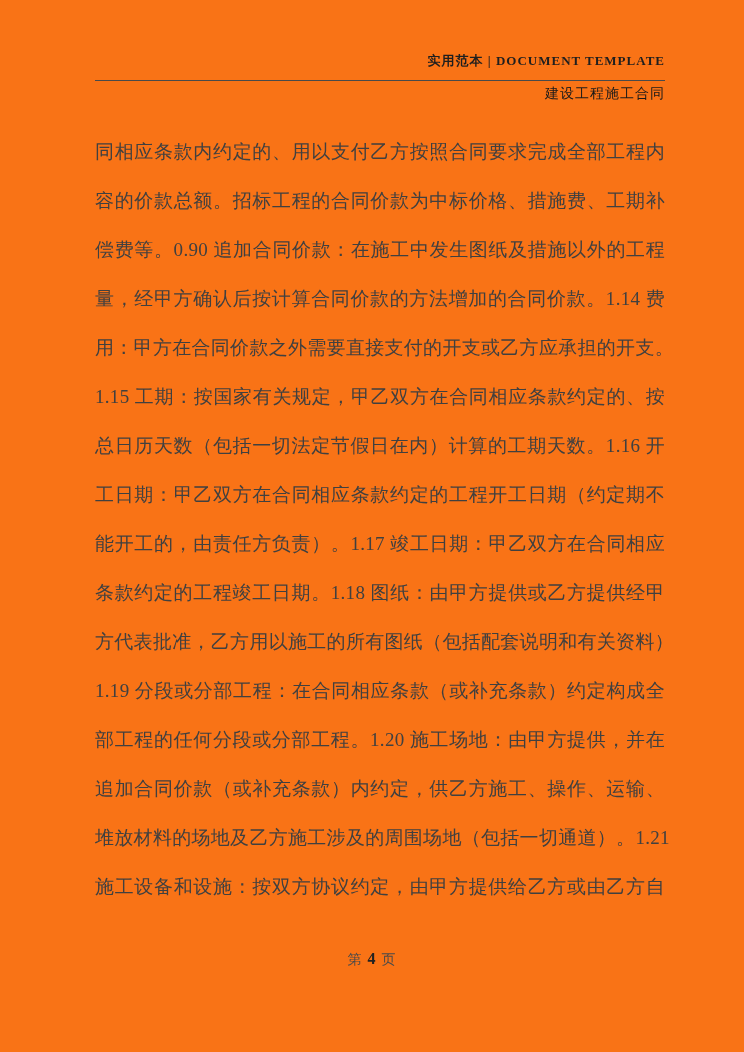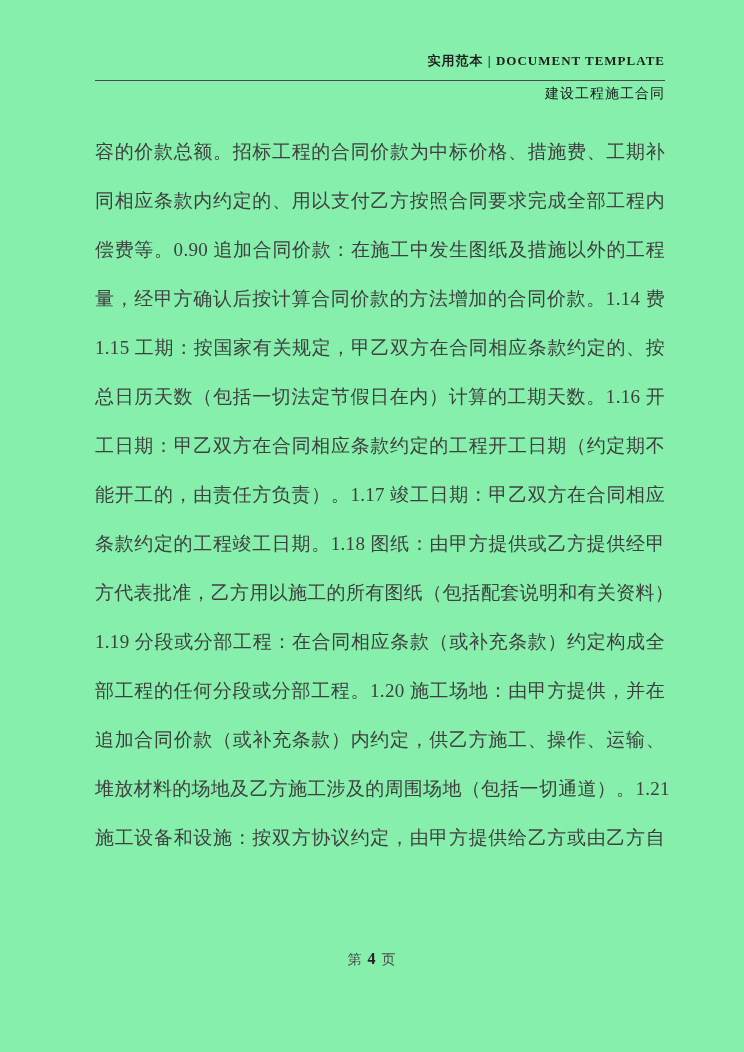--- a/index.html
+++ b/index.html
@@ -3,21 +3,21 @@
 <meta charset="utf-8">
 <style>
   * { margin: 0; padding: 0; box-sizing: border-box; }
   html, body { background: #ffffff; }
   body { font-family: "Liberation Serif", "DejaVu Serif", serif; }
 
   .page {
     position: relative;
     width: 744px;
     height: 1052px;
-    background: #86efac;
+    background: #f97316;
     overflow: hidden;
   }
 
   .header {
     position: absolute;
     top: 52px;
     left: 95px;
     width: 570px;
     text-align: right;
   }
@@ -82,24 +82,25 @@
 
 <div class="page">
 
   <div class="header">
     <span class="header-brand">实用范本 | DOCUMENT TEMPLATE</span>
     <div class="header-rule"></div>
     <span class="header-title">建设工程施工合同</span>
   </div>
 
   <div class="body-text">
+    <div class="body-line">同相应条款内约定的、用以支付乙方按照合同要求完成全部工程内</div>
     <div class="body-line">容的价款总额。招标工程的合同价款为中标价格、措施费、工期补</div>
-    <div class="body-line">同相应条款内约定的、用以支付乙方按照合同要求完成全部工程内</div>
     <div class="body-line">偿费等。0.90 追加合同价款：在施工中发生图纸及措施以外的工程</div>
     <div class="body-line">量，经甲方确认后按计算合同价款的方法增加的合同价款。1.14 费</div>
+    <div class="body-line">用：甲方在合同价款之外需要直接支付的开支或乙方应承担的开支。</div>
     <div class="body-line">1.15 工期：按国家有关规定，甲乙双方在合同相应条款约定的、按</div>
     <div class="body-line">总日历天数（包括一切法定节假日在内）计算的工期天数。1.16 开</div>
     <div class="body-line">工日期：甲乙双方在合同相应条款约定的工程开工日期（约定期不</div>
     <div class="body-line">能开工的，由责任方负责）。1.17 竣工日期：甲乙双方在合同相应</div>
     <div class="body-line">条款约定的工程竣工日期。1.18 图纸：由甲方提供或乙方提供经甲</div>
     <div class="body-line">方代表批准，乙方用以施工的所有图纸（包括配套说明和有关资料）</div>
     <div class="body-line">1.19 分段或分部工程：在合同相应条款（或补充条款）约定构成全</div>
     <div class="body-line">部工程的任何分段或分部工程。1.20 施工场地：由甲方提供，并在</div>
     <div class="body-line">追加合同价款（或补充条款）内约定，供乙方施工、操作、运输、</div>
     <div class="body-line">堆放材料的场地及乙方施工涉及的周围场地（包括一切通道）。1.21</div>

